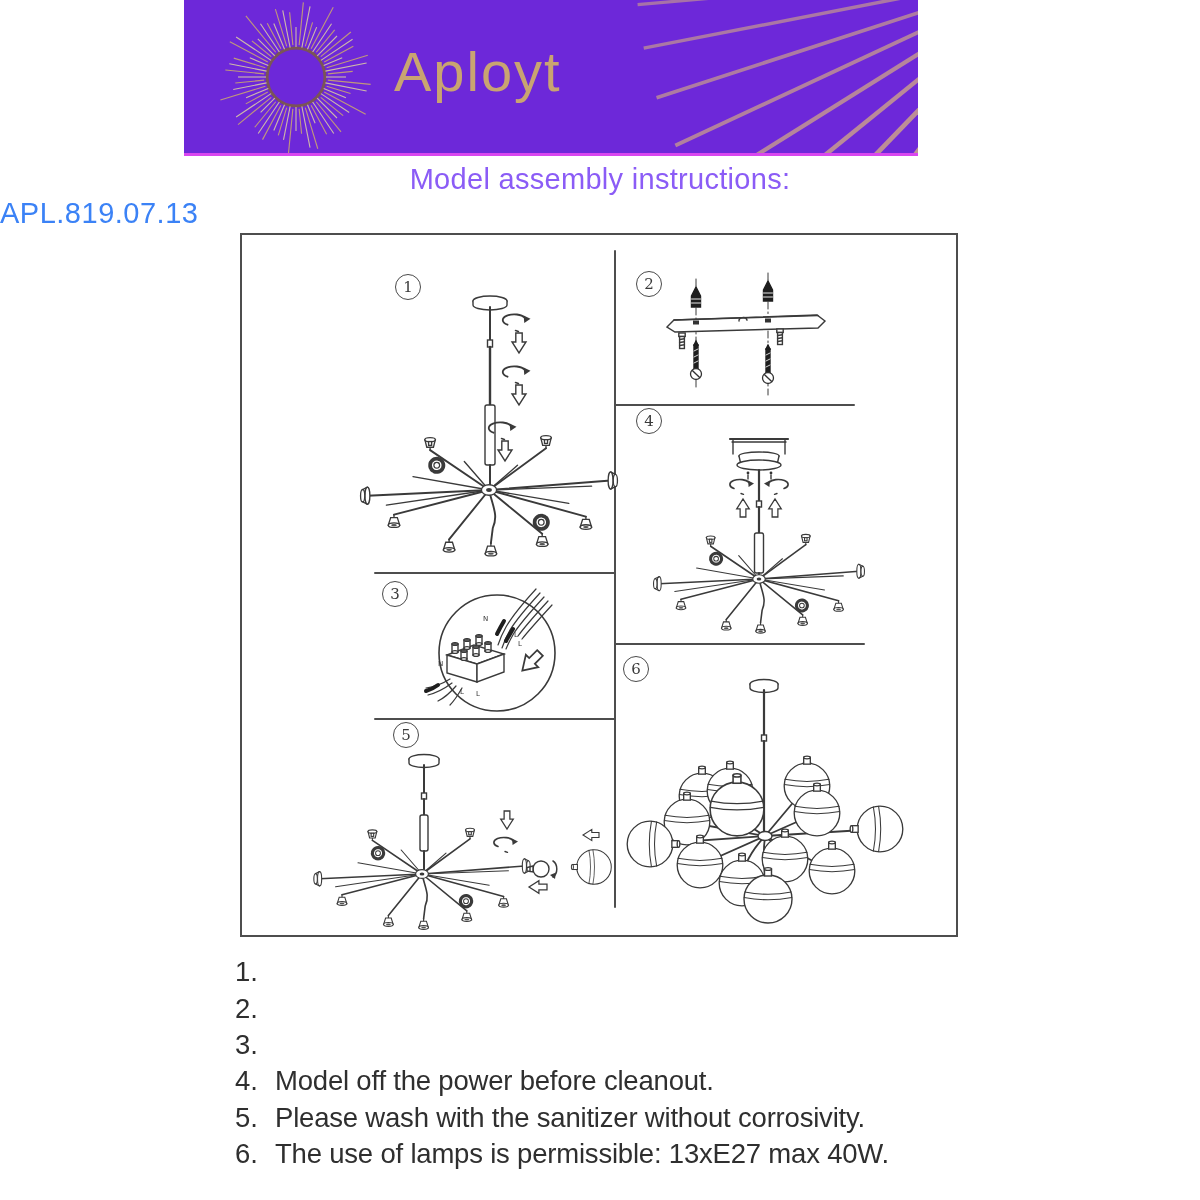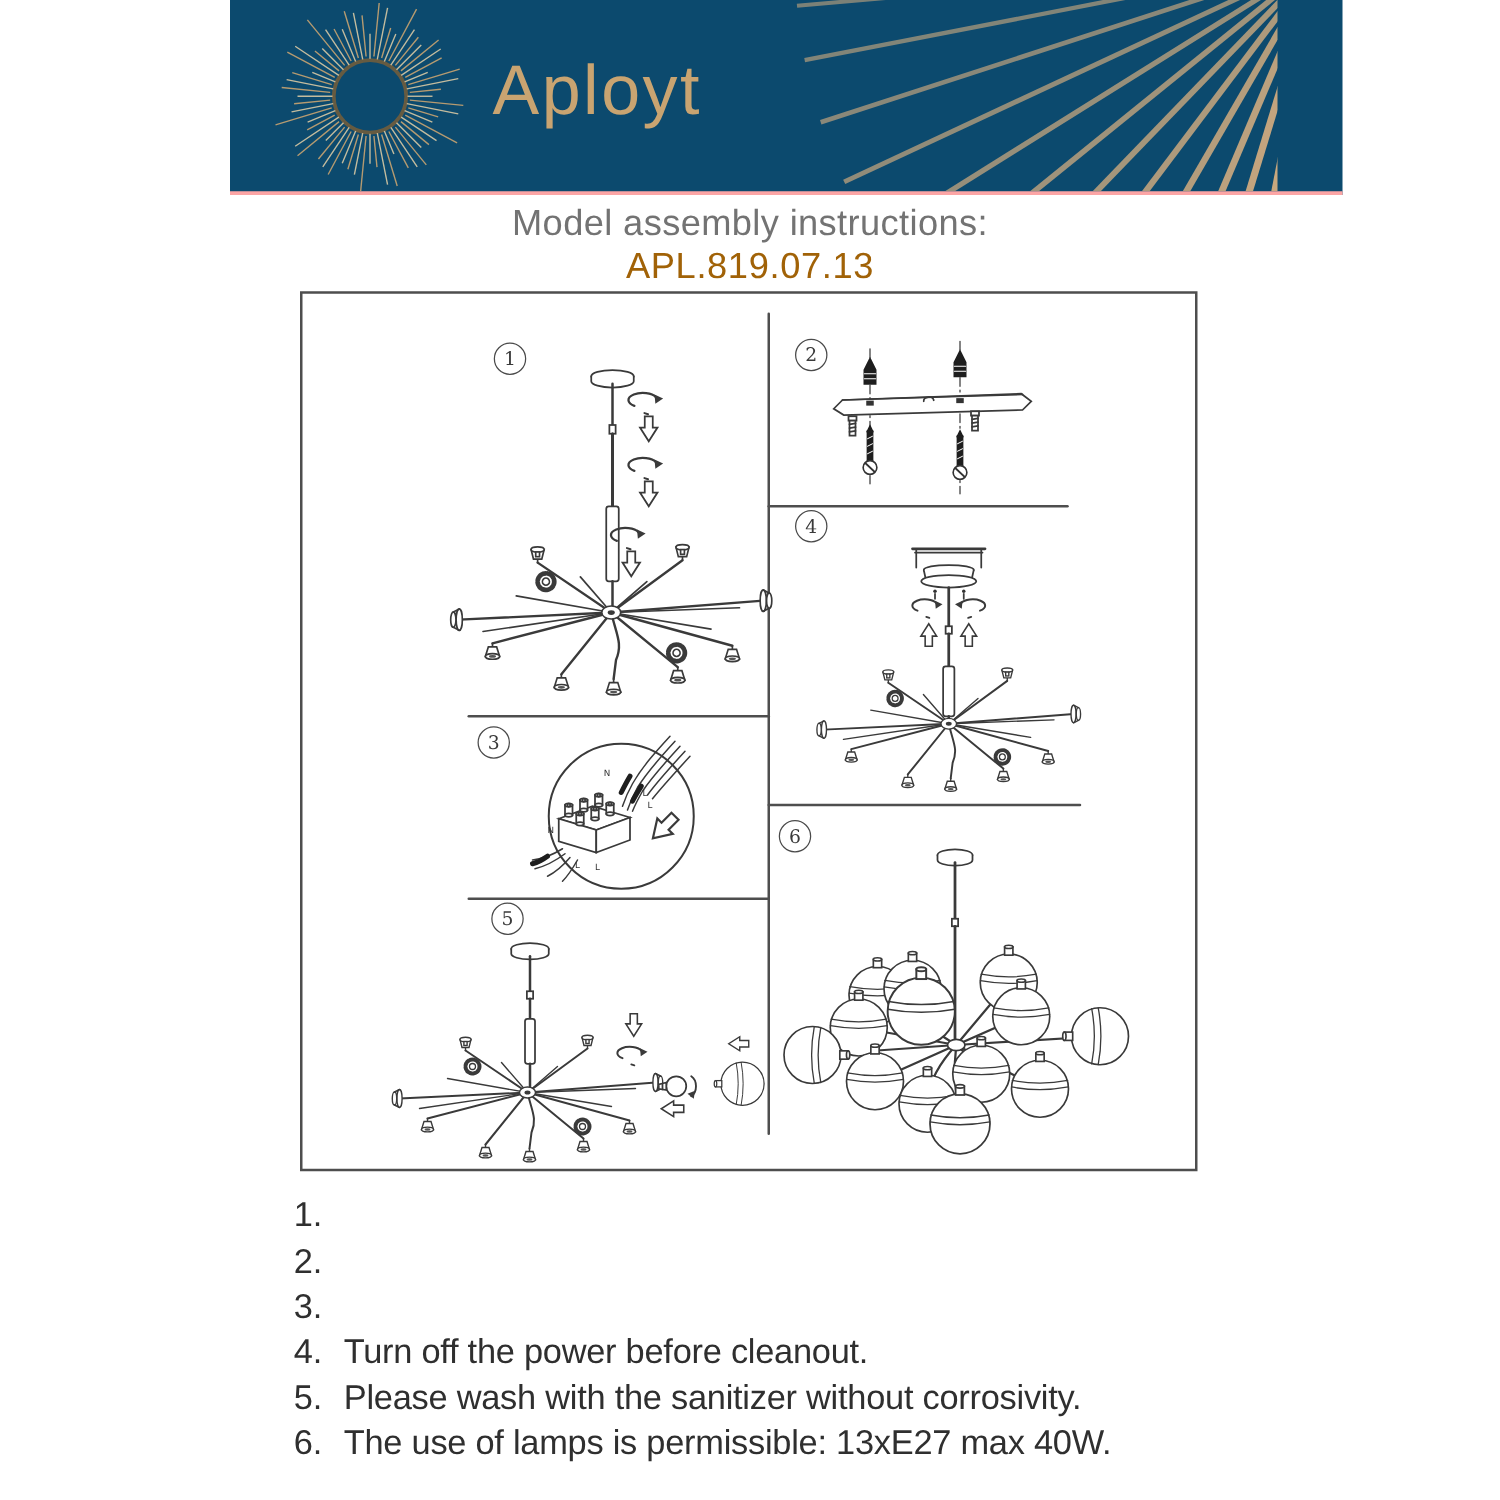--- a/index.html
+++ b/index.html
@@ -1,30 +1,30 @@
 <!DOCTYPE html>
 <html><head>
 <meta charset="utf-8">
 <style>
   html,body{margin:0;padding:0;background:#ffffff;}
   .page{position:relative;width:1200px;height:1200px;background:#ffffff;overflow:hidden;
         font-family:"Liberation Sans",sans-serif;color:#2e2e2e;}
 
   
-  .banner{position:absolute;left:184px;top:0;width:890px;height:153px;background:#0c4a6e;
-          border-bottom:3px solid #fca5a5;overflow:hidden;}
+  .banner{position:absolute;left:184px;top:0;width:734px;height:153px;background:#6d28d9;
+          border-bottom:3px solid #d946ef;overflow:hidden;}
   .banner svg{position:absolute;left:0;top:0;}
   .brand-text{position:absolute;left:210px;top:44px;font-size:56px;font-weight:400;
               letter-spacing:2px;color:#c9a471;line-height:1;}
 
   
   .title{position:absolute;left:0;top:163px;width:1200px;text-align:center;
-         font-size:29px;color:#737373;letter-spacing:0.3px;}
-  .model{position:absolute;left:0;top:197px;width:1200px;text-align:center;
-         font-size:29px;color:#a16207;letter-spacing:0.5px;}
+         font-size:29px;color:#8b5cf6;letter-spacing:0.3px;}
+  .model{position:absolute;left:0;top:197px;width:1200px;
+         font-size:29px;color:#3b82f6;letter-spacing:0.5px;}
 
   
   .diagram{position:absolute;left:240px;top:233px;width:718px;height:704px;
            border:2px solid #4e4e4e;box-sizing:border-box;background:#fff;}
   .diagram svg.art{position:absolute;left:0;top:0;}
   .badge{position:absolute;width:26px;height:26px;border:1.6px solid #4a4a4a;border-radius:50%;
          box-sizing:border-box;display:flex;align-items:center;justify-content:center;
          font-family:"DejaVu Serif","Liberation Serif",serif;font-size:15px;color:#3a3a3a;background:#fff;}
 
   
@@ -412,21 +412,21 @@
       <span class="note-num">1.</span>
     </div>
     <div class="note-row">
       <span class="note-num">2.</span>
     </div>
     <div class="note-row">
       <span class="note-num">3.</span>
     </div>
     <div class="note-row">
       <span class="note-num">4.</span>
-      <span class="note-txt">Turn off the power before cleanout.</span>
+      <span class="note-txt">Model off the power before cleanout.</span>
     </div>
     <div class="note-row">
       <span class="note-num">5.</span>
       <span class="note-txt">Please wash with the sanitizer without corrosivity.</span>
     </div>
     <div class="note-row">
       <span class="note-num">6.</span>
       <span class="note-txt">The use of lamps is permissible: 13xE27 max 40W.</span>
     </div>
   </div>

